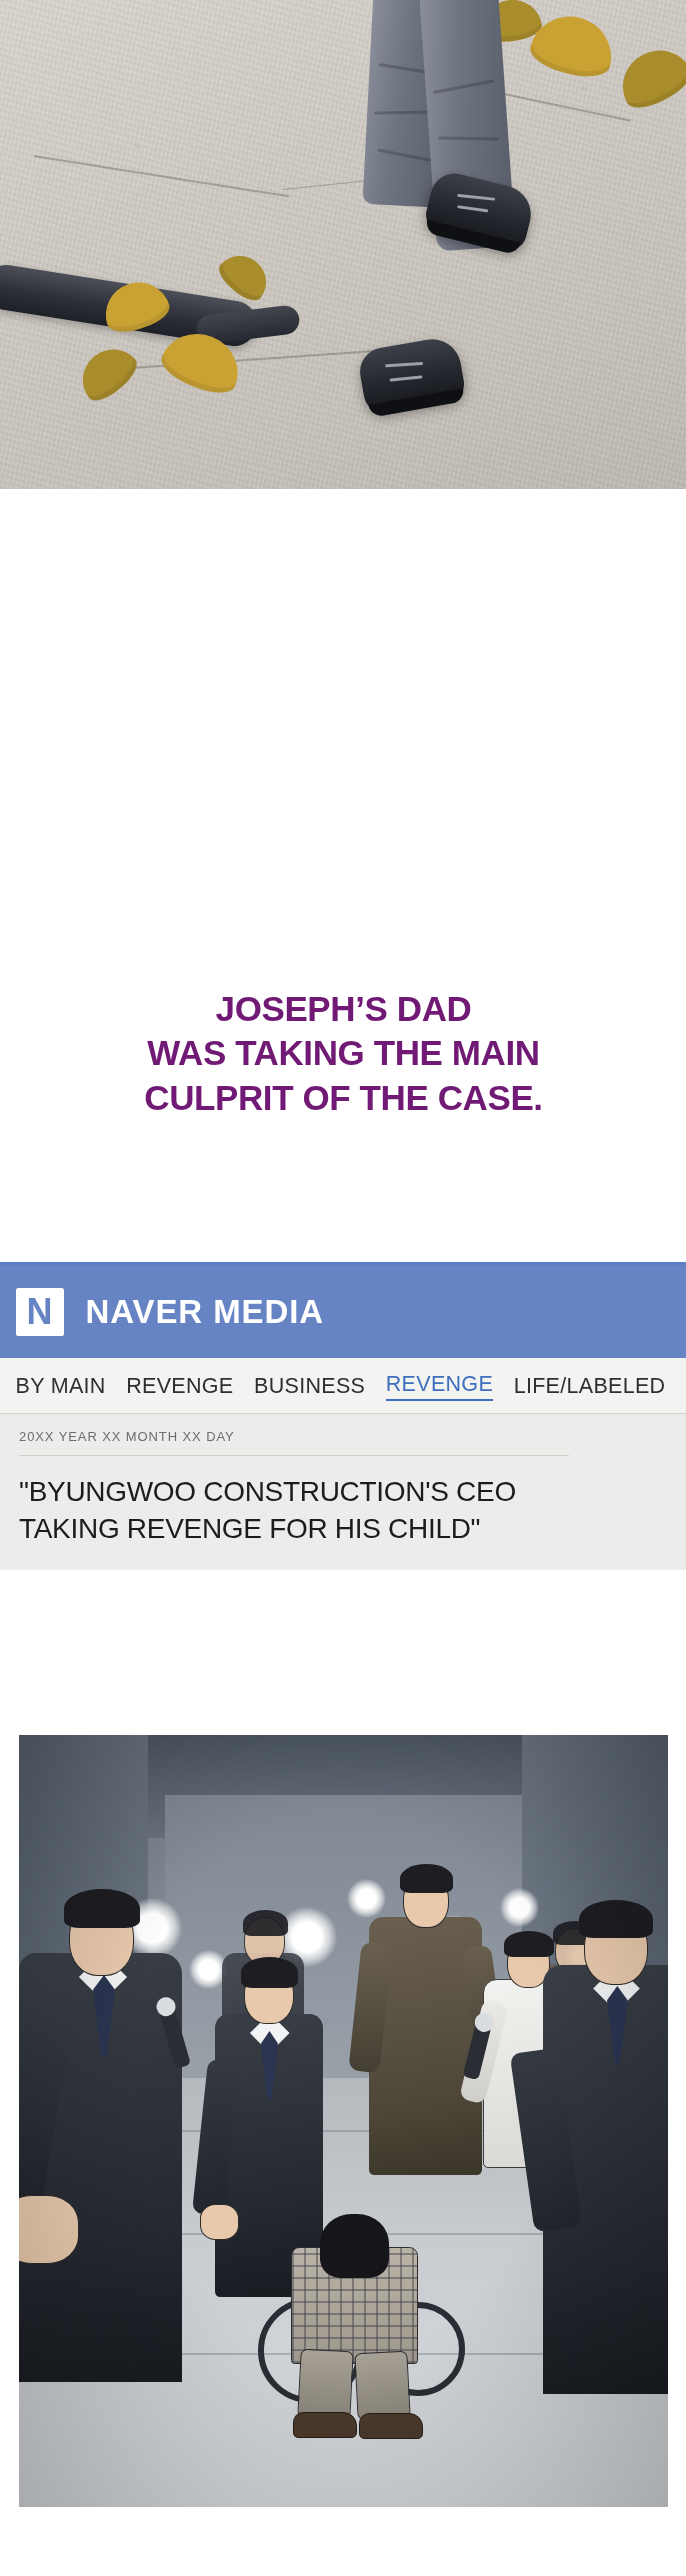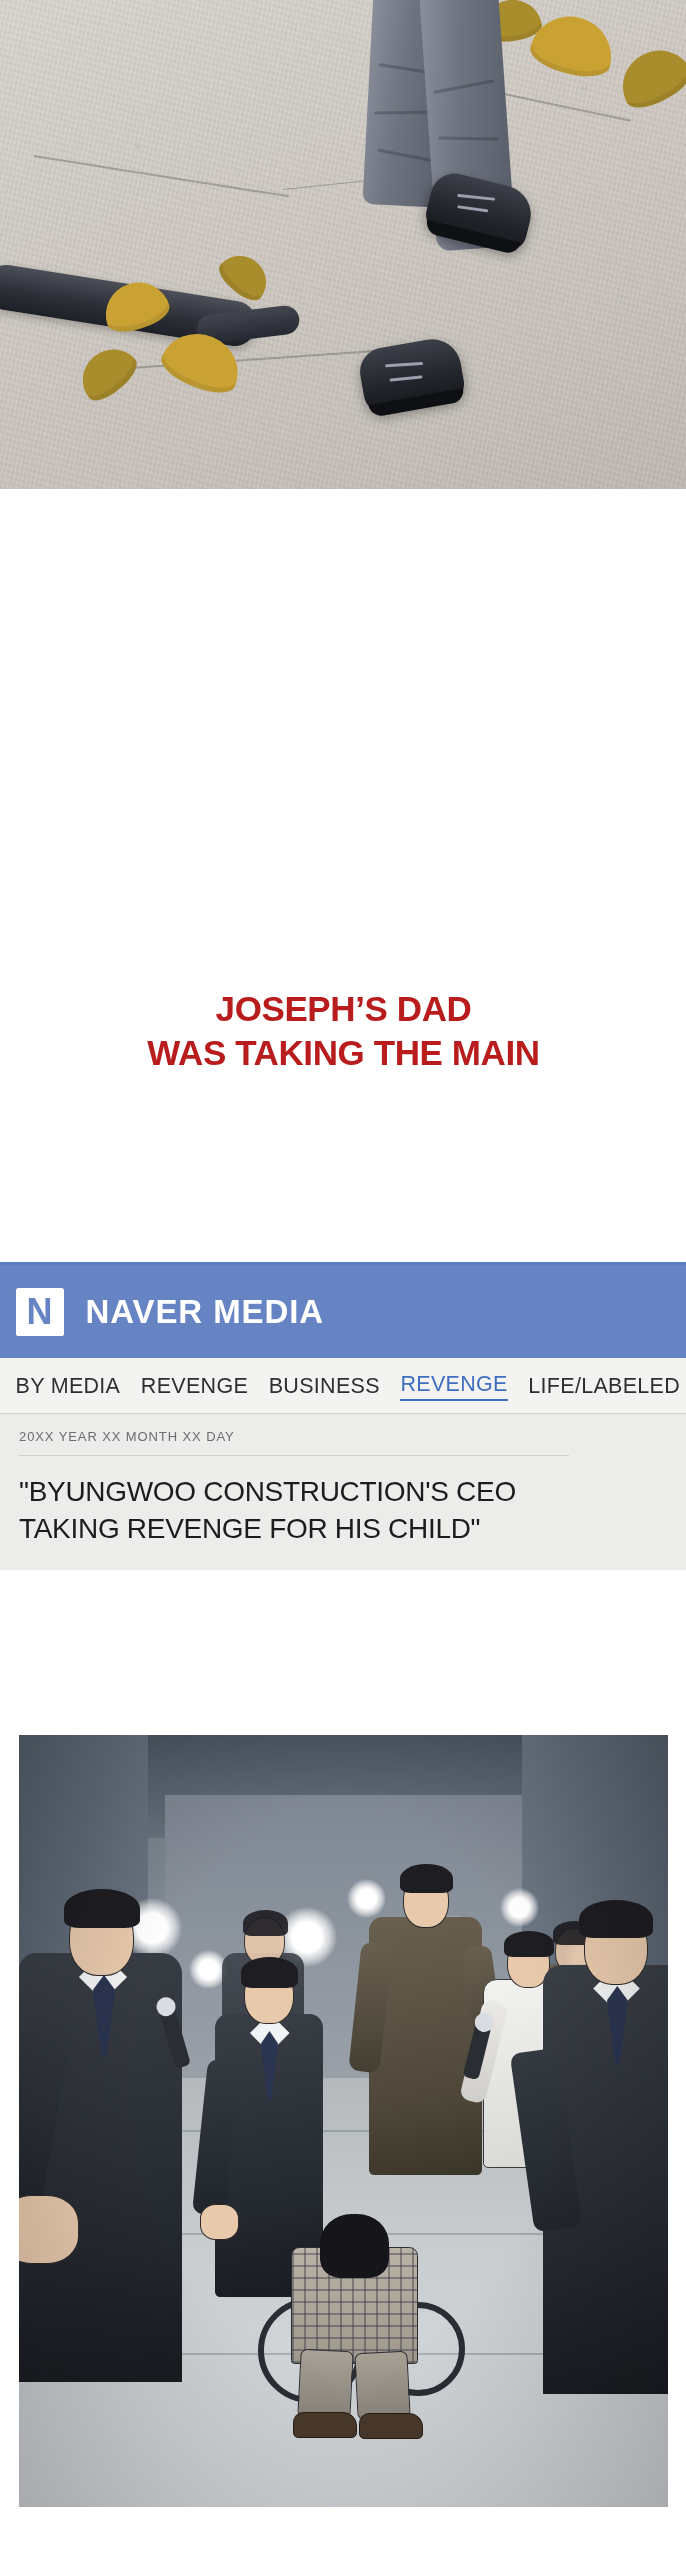--- a/index.html
+++ b/index.html
@@ -136,21 +136,21 @@
   .caption {
     position: absolute;
     left: 0; top: 987px;
     width: 687px;
     text-align: center;
     font-family: "Liberation Sans", sans-serif;
     font-weight: 700;
     font-size: 35px;
     line-height: 1.27;
     letter-spacing: -0.4px;
-    color: #b91c1c;
+    color: #701a75;
   }
   .caption div { white-space: nowrap; }
 
   
   .news-block {
     position: absolute;
     left: 0; top: 1262px;
     width: 687px;
   }
   .news-top-rule {
@@ -411,32 +411,33 @@
     <div class="leaf l3 dark"></div>
     <div class="leaf l2"></div>
     <div class="leaf l7 dark"></div>
   </div>
 
   <div class="gutter"></div>
 
   <div class="caption">
     <div>JOSEPH’S DAD</div>
     <div>WAS TAKING THE MAIN</div>
+    <div>CULPRIT OF THE CASE.</div>
   </div>
 
   <div class="news-block">
     <div class="news-top-rule"></div>
 
     <div class="naver-bar">
       <div class="naver-logo">N</div>
       <div class="naver-title">NAVER MEDIA</div>
     </div>
 
     <div class="naver-nav">
-      <div class="nav-item">BY MEDIA</div>
+      <div class="nav-item">BY MAIN</div>
       <div class="nav-item">REVENGE</div>
       <div class="nav-item">BUSINESS</div>
       <div class="nav-item active">REVENGE</div>
       <div class="nav-item">LIFE/LABELED</div>
     </div>
 
     <div class="news-body">
       <div class="news-date">20XX YEAR XX MONTH XX DAY</div>
       <div class="news-headline">
         <div>"BYUNGWOO CONSTRUCTION'S CEO</div>

